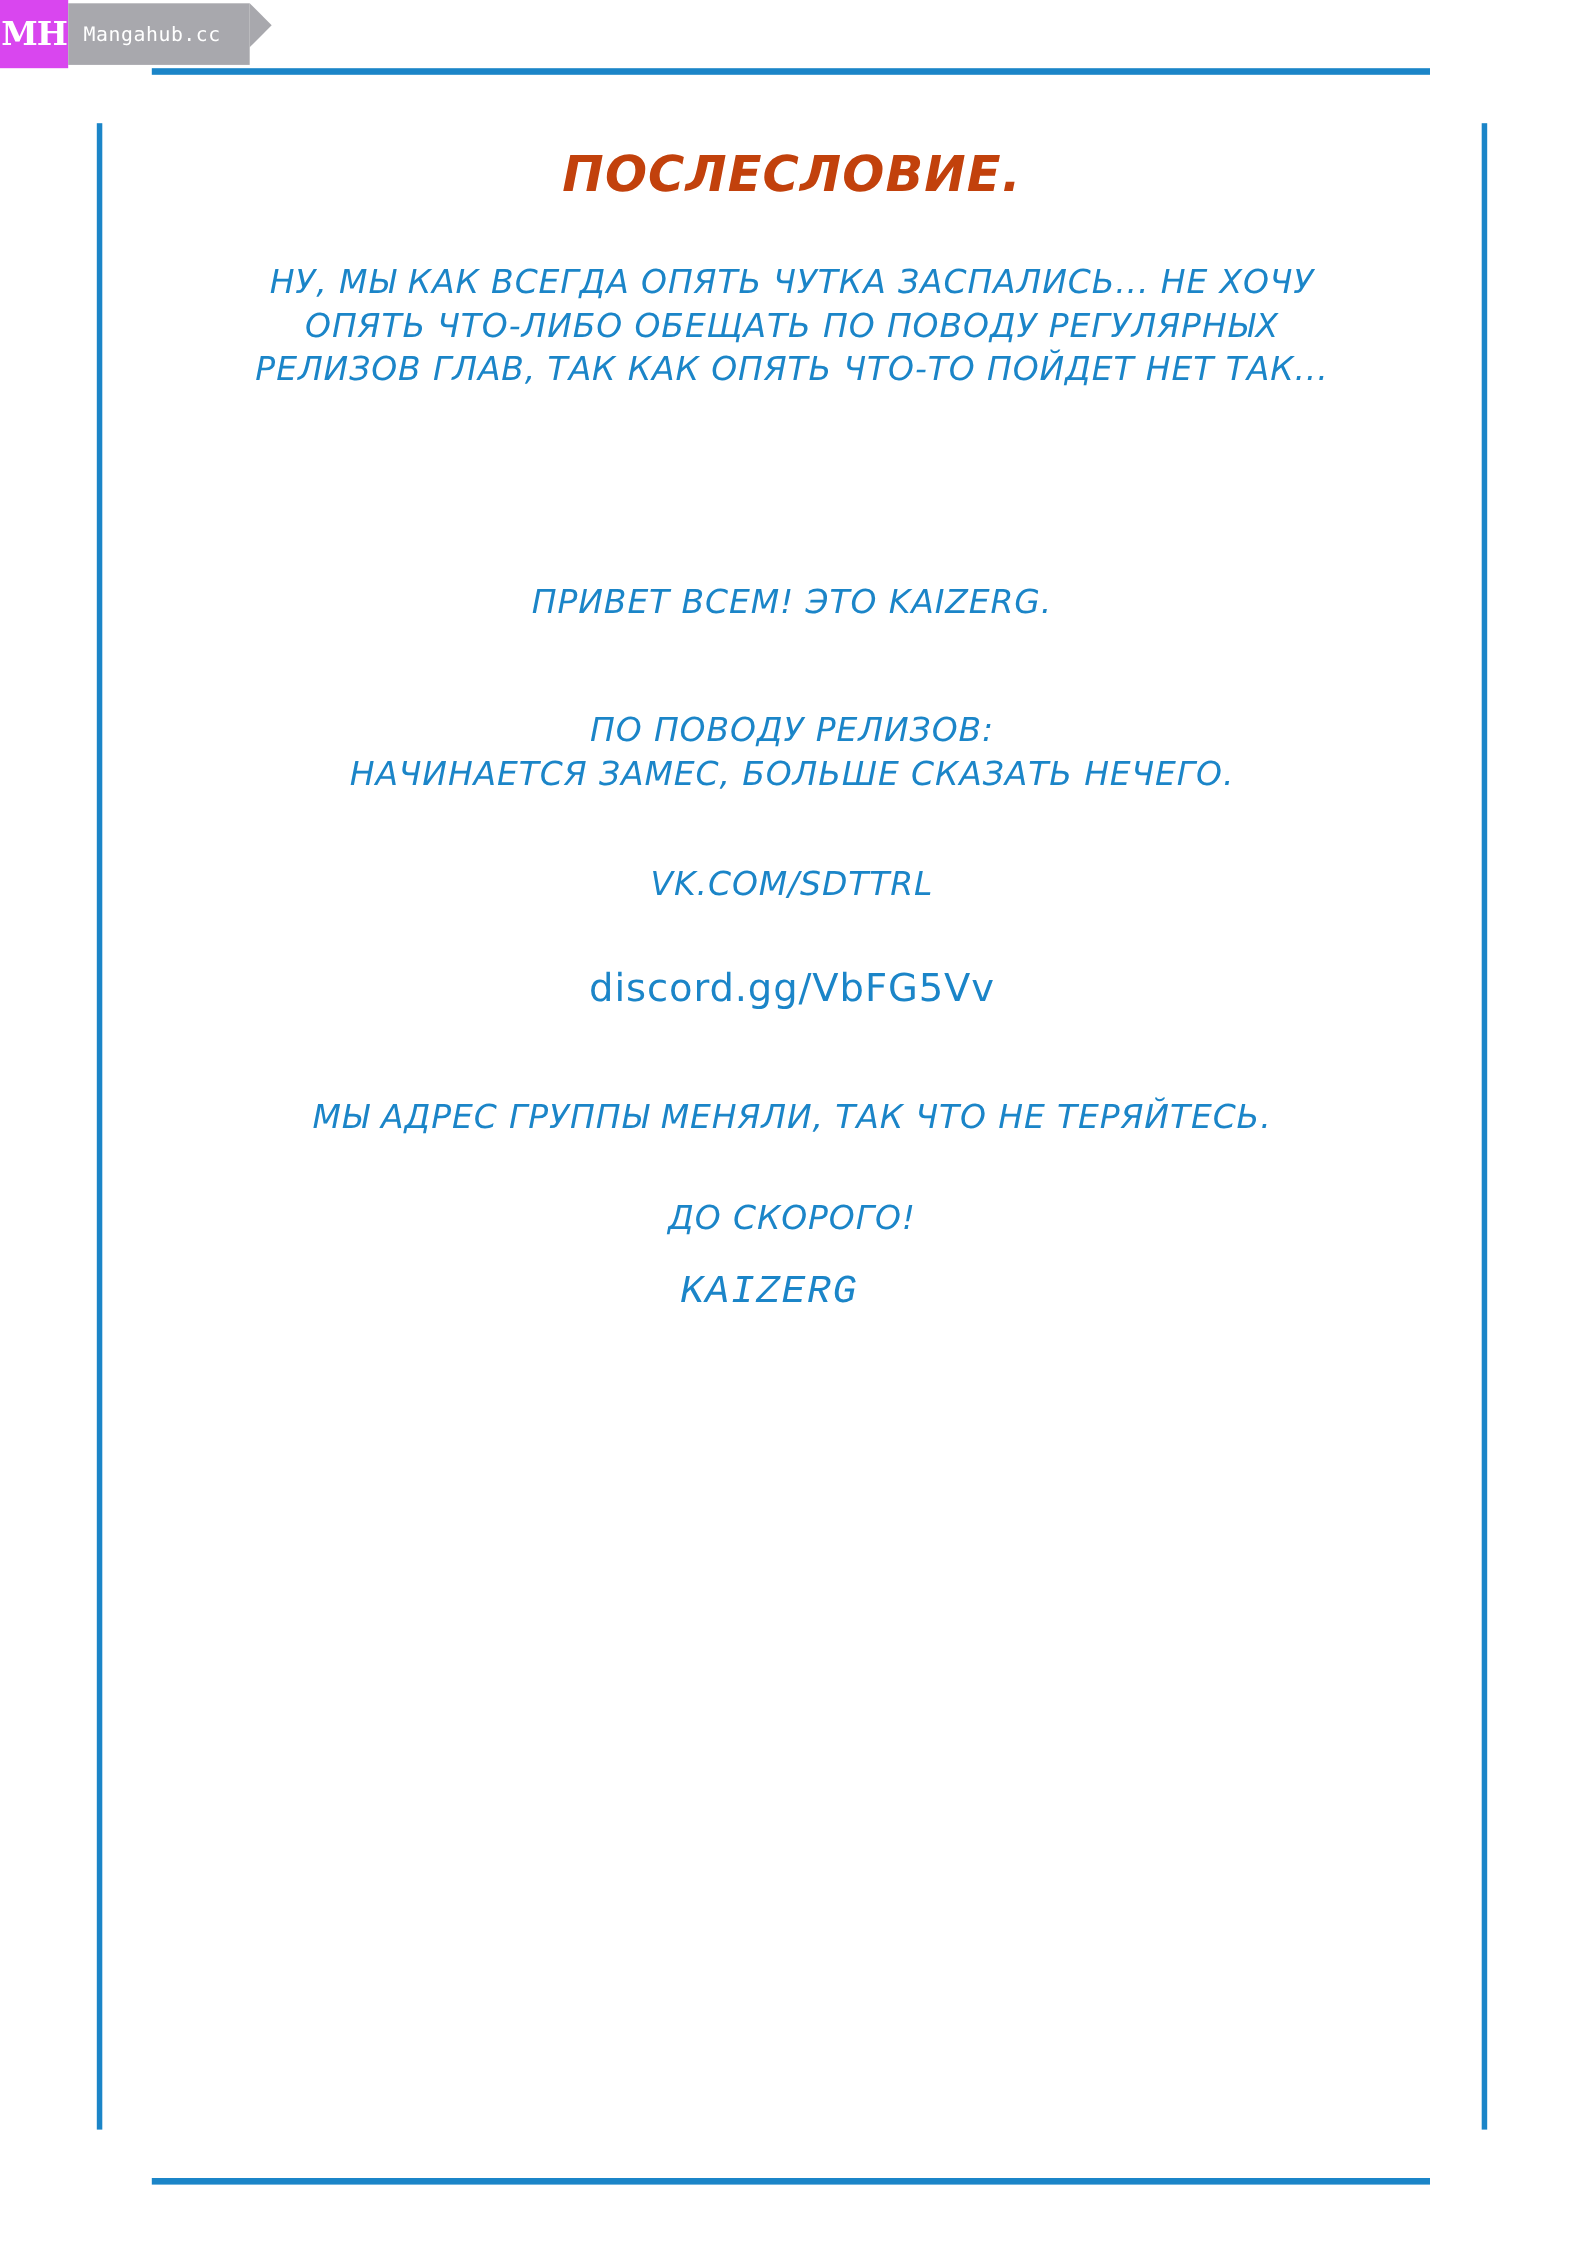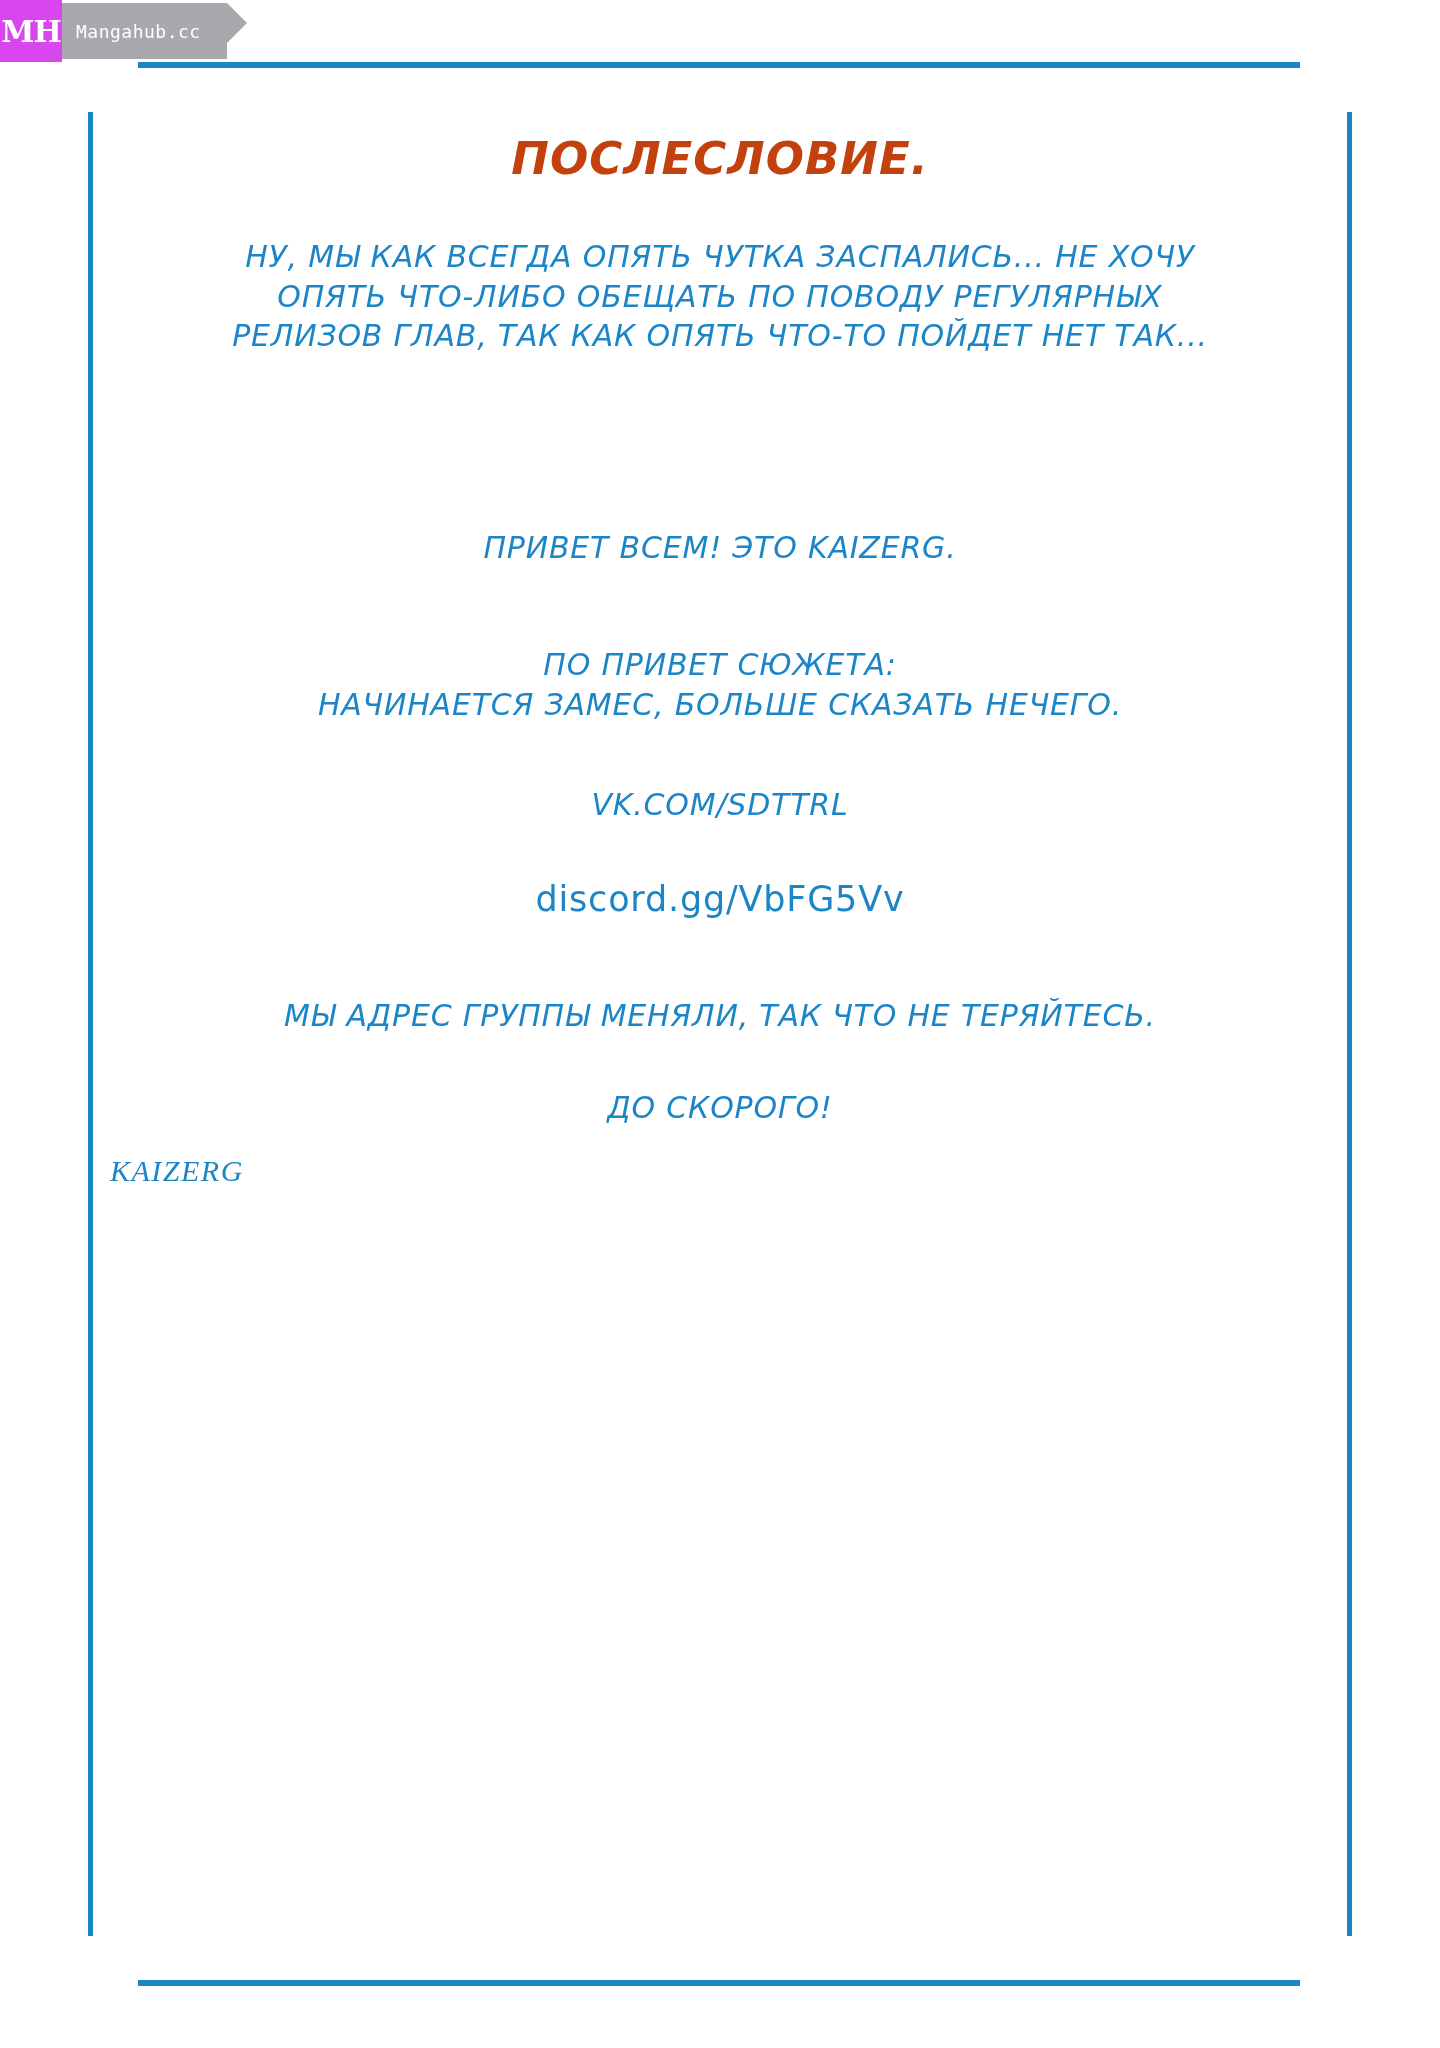--- a/index.html
+++ b/index.html
@@ -131,24 +131,24 @@
   .para-1   { margin-top: 52px; }
   .para-2   { margin-top: 78px; }
   .discord-label { margin-top: 158px; }
   .link-1   { margin-top: 60px; }
   .link-2   { margin-top: 52px; font-style: normal; font-size: 35px; }
   .note     { margin-top: 74px; }
   .bye      { margin-top: 52px; }
 
   .sign {
     margin-top: 26px;
-    text-align: left;
+    text-align: center;
     padding-right: 42px;
-    font-family: Liberation Serif, serif;
-    font-size: 30px;
+    font-family: Liberation Mono, monospace;
+    font-size: 36px;
     font-style: italic;
     letter-spacing: 1.5px;
     color: #1b85c8;
   }
 
   .line { display: block; }
 </style>
 </head>
 <body>
 
@@ -168,21 +168,21 @@
 
   <div class="block para-1">
     <span class="line">НУ, МЫ КАК ВСЕГДА ОПЯТЬ ЧУТКА ЗАСПАЛИСЬ... НЕ ХОЧУ</span>
     <span class="line">ОПЯТЬ ЧТО-ЛИБО ОБЕЩАТЬ ПО ПОВОДУ РЕГУЛЯРНЫХ</span>
     <span class="line">РЕЛИЗОВ ГЛАВ, ТАК КАК ОПЯТЬ ЧТО-ТО ПОЙДЕТ НЕТ ТАК...</span>
   </div>
 
   <div class="block greeting">ПРИВЕТ ВСЕМ! ЭТО KAIZERG.</div>
 
   <div class="block para-2">
-    <span class="line">ПО ПРИВЕТ СЮЖЕТА:</span>
+    <span class="line">ПО ПОВОДУ РЕЛИЗОВ:</span>
     <span class="line">НАЧИНАЕТСЯ ЗАМЕС, БОЛЬШЕ СКАЗАТЬ НЕЧЕГО.</span>
   </div>
 
 
   <div class="block link-1">VK.COM/SDTTRL</div>
 
   <div class="block link-2">discord.gg/VbFG5Vv</div>
 
   <div class="block note">МЫ АДРЕС ГРУППЫ МЕНЯЛИ, ТАК ЧТО НЕ ТЕРЯЙТЕСЬ.</div>
 

